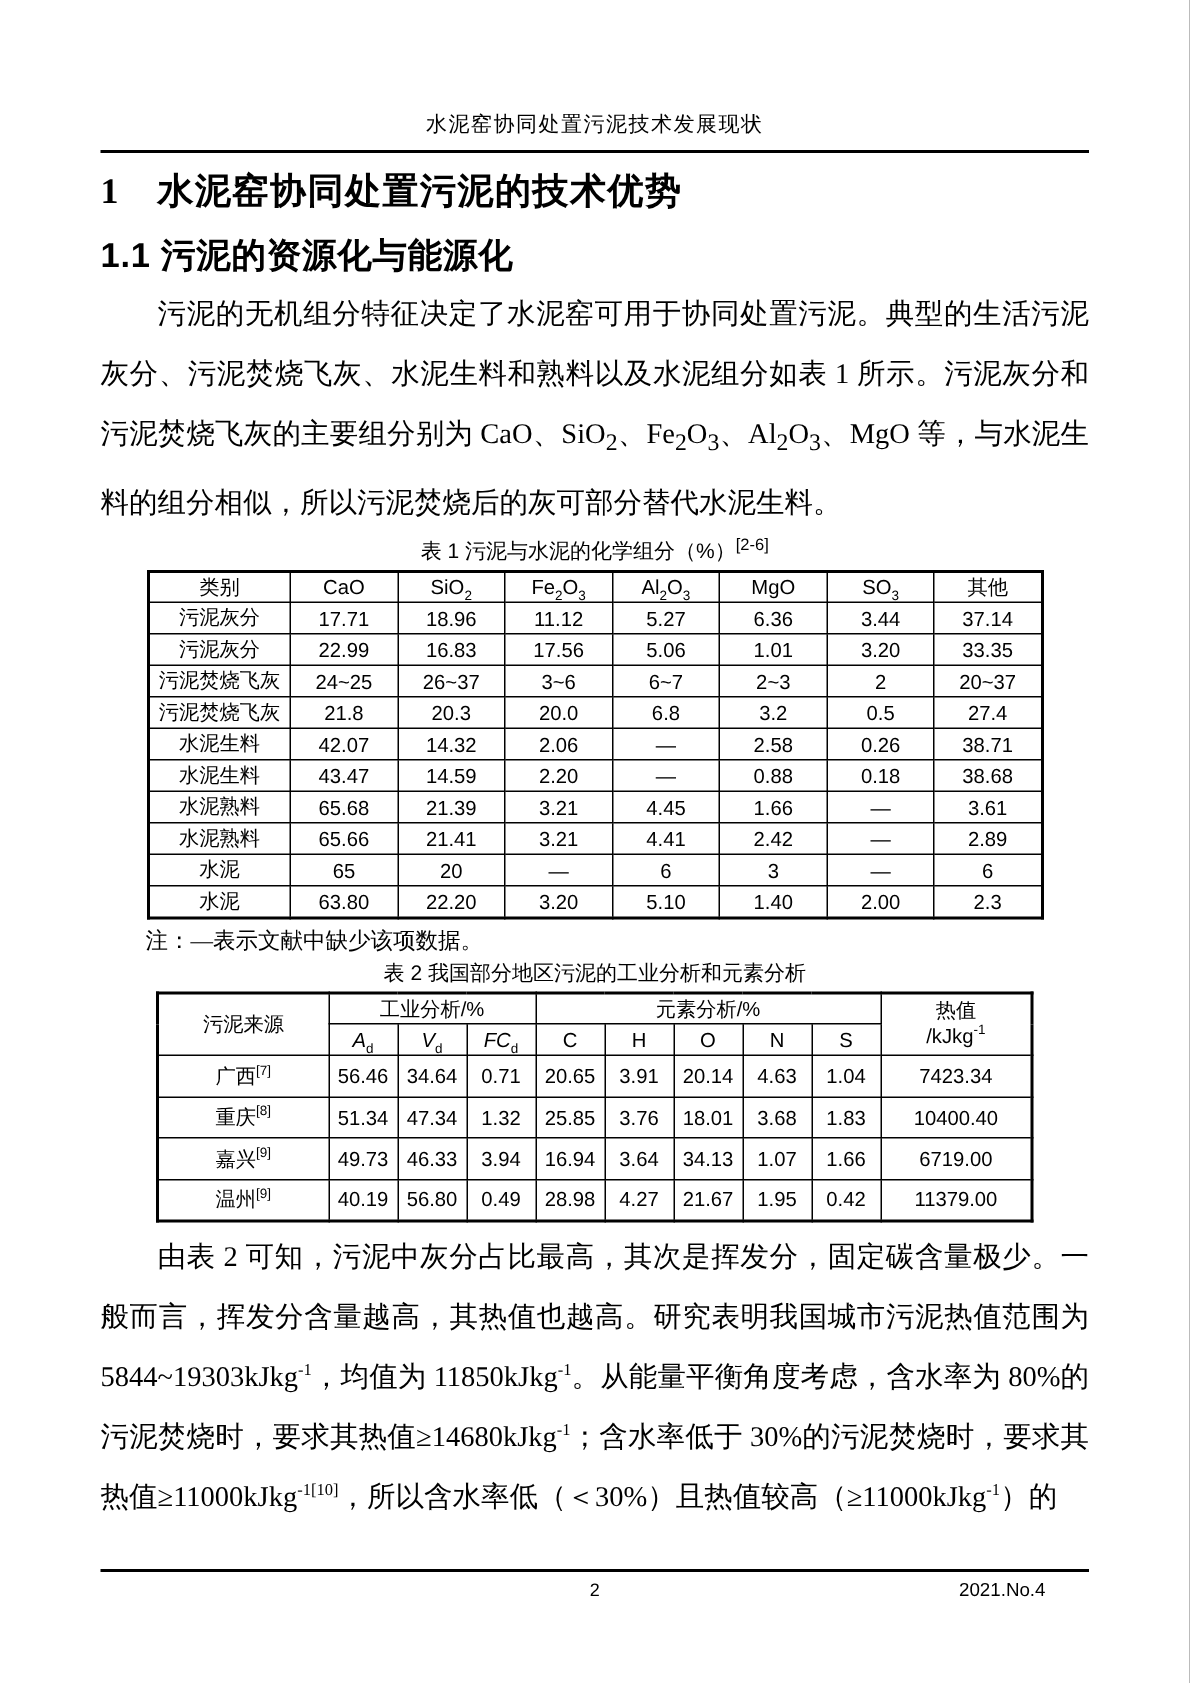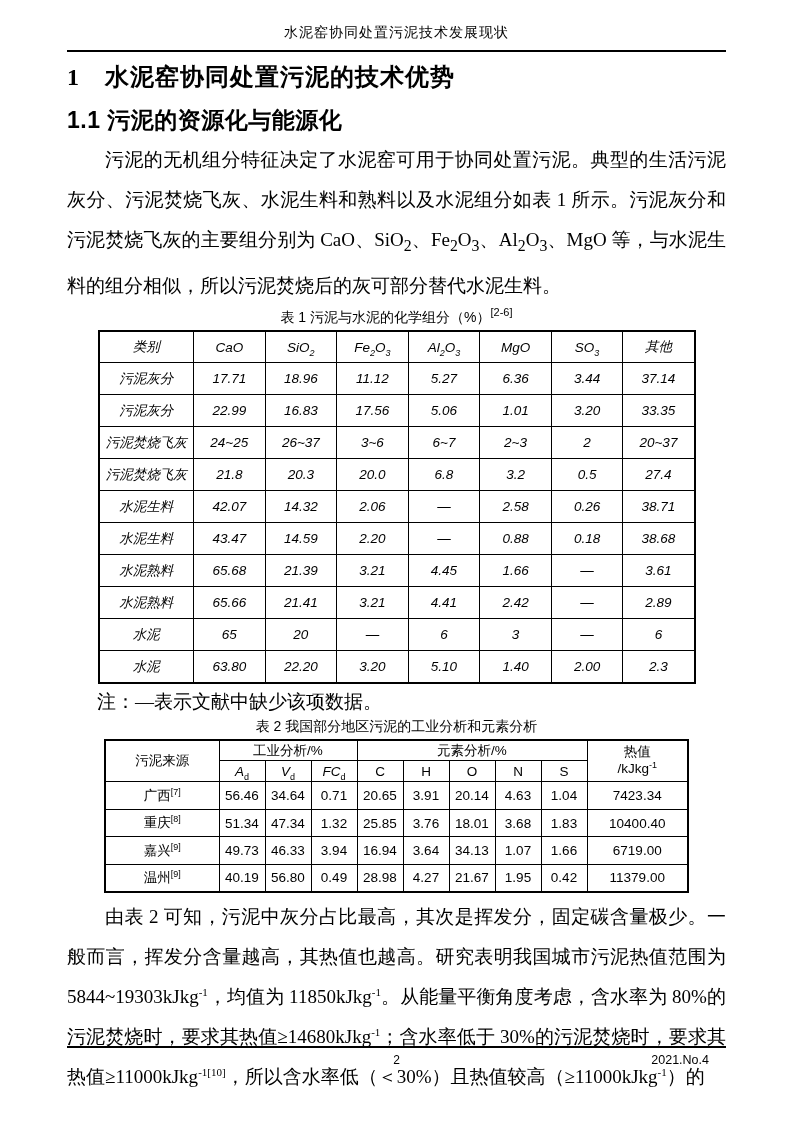--- a/index.html
+++ b/index.html
@@ -1,21 +1,21 @@
 <!DOCTYPE html>
 <html><head>
 <meta charset="utf-8">
 <style>
   * { margin:0; padding:0; box-sizing:border-box; }
   html,body { background:#888; }
   .page {
     width:793px; height:1122px; background:#ffffff; color:#000;
     position:relative; margin:0 auto; overflow:hidden;
     font-family:"Liberation Serif","DejaVu Serif",serif;
-    padding:24px 67px 0 67px;
+    padding:74px 67px 0 67px;
   }
   .running-header { text-align:center; font-size:14px; letter-spacing:1px; }
   .header-rule { border-bottom:2.5px solid #000; margin-top:8px; }
   h1.sec1 {
     font-family:Liberation Serif, serif;
     font-size:24px; font-weight:700; margin-top:9px; letter-spacing:1px;
   }
   h2.sec11 {
     font-family:"Liberation Sans","DejaVu Sans",sans-serif;
     font-size:23px; font-weight:700; margin-top:12px; letter-spacing:0.5px;
@@ -34,37 +34,37 @@
     font-family:"Liberation Sans","DejaVu Sans",sans-serif;
     font-size:13.5px; table-layout:fixed; border:2px solid #000;
   }
   table.doc th, table.doc td {
     border:1px solid #000; text-align:center; vertical-align:middle;
     padding:0 2px; font-weight:normal; overflow:hidden; white-space:nowrap;
   }
   table.doc sub { font-size:9px; vertical-align:sub; line-height:0; }
   table.doc sup { font-size:9px; vertical-align:super; line-height:0; }
   #table1 { width:598px; }
-  #table1 tr { height:32px;font-style:italic; }
+  #table1 tr { height:21px; }
   #table1 col.c-cat { width:95px; }
   #table2 { width:583px;border-radius:18px; }
   #table2 thead tr { height:21px; }
   #table2 tbody tr { height:27.5px; }
   #table2 col.c-src { width:114px; }
   #table2 col.c-sm { width:46px; }
   #table2 col.c-heat { width:101px; }
   .heat-head { line-height:1.25; }
-  .note { font-size:19px; margin:5px 0 0 30px; }
+  .note { font-size:15px; margin:5px 0 0 30px; }
   .footer-rule { position:absolute; left:67px; right:67px; top:1046px; border-top:2.5px solid #000; }
   .footer-page {
     position:absolute; top:1053px; left:0; width:100%; text-align:center;
     font-size:12px; font-family:"Liberation Sans","DejaVu Sans",sans-serif;
   }
   .footer-issue {
-    position:absolute; top:1053px; right:84px; font-size:12.5px;
+    position:absolute; top:1053px; right:96px; font-size:12.5px;
     font-family:"Liberation Sans","DejaVu Sans",sans-serif;
   }
 </style>
 </head>
 <body>
 
 <div class="page">
 
   <div class="running-header">
     <span>水泥窑协同处置污泥技术发展现状</span>

